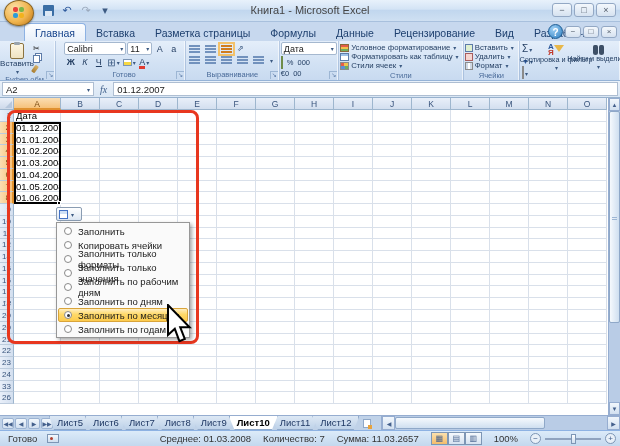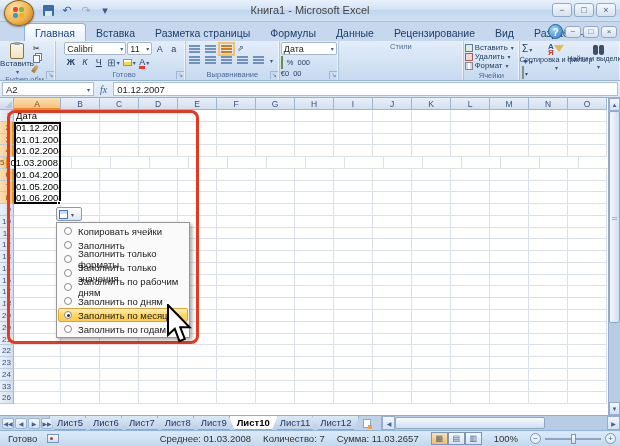--- a/index.html
+++ b/index.html
@@ -351,20 +351,37 @@
       <div class="frow" style="gap:4px;">
         <span class="numbtn">€0</span>
         <span class="numbtn">00</span>
       </div>
     </div>
     <div class="rgroup-label">Число</div>
     <span class="dlg">↘</span>
   </div>
 
   <div class="rgroup g-styles">
+    <div class="rgroup-body">
+      <div class="stylerow">
+        <span class="cf-ico"></span>
+        <span>Условное форматирование</span>
+        <span class="caret">▾</span>
+      </div>
+      <div class="stylerow">
+        <span class="tbl-ico"></span>
+        <span>Форматировать как таблицу</span>
+        <span class="caret">▾</span>
+      </div>
+      <div class="stylerow">
+        <span class="cellstyles-ico"></span>
+        <span>Стили ячеек</span>
+        <span class="caret">▾</span>
+      </div>
+    </div>
     <div class="rgroup-label">Стили</div>
   </div>
 
   <div class="rgroup g-cells">
     <div class="rgroup-body">
       <div class="stylerow">
         <span class="ins-ico"></span>
         <span>Вставить</span>
         <span class="caret">▾</span>
       </div>
@@ -507,21 +524,21 @@
         <div class="cell" style="width: 39px; flex: 0 0 auto;"></div>
         <div class="cell" style="width: 39px; flex: 0 0 auto;"></div>
         <div class="cell" style="width: 39px; flex: 0 0 auto;"></div>
         <div class="cell" style="width: 39px; flex: 0 0 auto;"></div>
         <div class="cell" style="width: 39px; flex: 0 0 auto;"></div>
         <div class="cell" style="width: 39px; flex: 0 0 auto;"></div>
         <div class="cell" style="width: 39px; flex: 0 0 auto;"></div>
       </div>
       <div class="grow" style="height: 11.77px;">
         <div class="rowh sel">5</div>
-        <div class="cell" style="width: 64px; flex: 0 0 auto;">01.03.2008</div>
+        <div class="cell" style="width: 47px; flex: 0 0 auto;">01.03.2008</div>
         <div class="cell" style="width: 39px; flex: 0 0 auto;"></div>
         <div class="cell" style="width: 39px; flex: 0 0 auto;"></div>
         <div class="cell" style="width: 39px; flex: 0 0 auto;"></div>
         <div class="cell" style="width: 39px; flex: 0 0 auto;"></div>
         <div class="cell" style="width: 39px; flex: 0 0 auto;"></div>
         <div class="cell" style="width: 39px; flex: 0 0 auto;"></div>
         <div class="cell" style="width: 39px; flex: 0 0 auto;"></div>
         <div class="cell" style="width: 39px; flex: 0 0 auto;"></div>
         <div class="cell" style="width: 39px; flex: 0 0 auto;"></div>
         <div class="cell" style="width: 39px; flex: 0 0 auto;"></div>
@@ -650,57 +667,57 @@
         <div class="cell" style="width: 39px; flex: 0 0 auto;"></div>
         <div class="cell" style="width: 39px; flex: 0 0 auto;"></div>
         <div class="cell" style="width: 39px; flex: 0 0 auto;"></div>
         <div class="cell" style="width: 39px; flex: 0 0 auto;"></div>
         <div class="cell" style="width: 39px; flex: 0 0 auto;"></div>
         <div class="cell" style="width: 39px; flex: 0 0 auto;"></div>
         <div class="cell" style="width: 39px; flex: 0 0 auto;"></div>
         <div class="cell" style="width: 39px; flex: 0 0 auto;"></div>
       </div>
       <div class="grow" style="height: 11.77px;">
-        <div class="rowh">13</div>
-        <div class="cell" style="width: 47px; flex: 0 0 auto;"></div>
-        <div class="cell" style="width: 39px; flex: 0 0 auto;"></div>
-        <div class="cell" style="width: 39px; flex: 0 0 auto;"></div>
-        <div class="cell" style="width: 39px; flex: 0 0 auto;"></div>
-        <div class="cell" style="width: 39px; flex: 0 0 auto;"></div>
-        <div class="cell" style="width: 39px; flex: 0 0 auto;"></div>
-        <div class="cell" style="width: 39px; flex: 0 0 auto;"></div>
-        <div class="cell" style="width: 39px; flex: 0 0 auto;"></div>
-        <div class="cell" style="width: 39px; flex: 0 0 auto;"></div>
-        <div class="cell" style="width: 39px; flex: 0 0 auto;"></div>
-        <div class="cell" style="width: 39px; flex: 0 0 auto;"></div>
-        <div class="cell" style="width: 39px; flex: 0 0 auto;"></div>
-        <div class="cell" style="width: 39px; flex: 0 0 auto;"></div>
-        <div class="cell" style="width: 39px; flex: 0 0 auto;"></div>
-        <div class="cell" style="width: 39px; flex: 0 0 auto;"></div>
-      </div>
-      <div class="grow" style="height: 11.77px;">
         <div class="rowh">14</div>
         <div class="cell" style="width: 47px; flex: 0 0 auto;"></div>
         <div class="cell" style="width: 39px; flex: 0 0 auto;"></div>
         <div class="cell" style="width: 39px; flex: 0 0 auto;"></div>
         <div class="cell" style="width: 39px; flex: 0 0 auto;"></div>
         <div class="cell" style="width: 39px; flex: 0 0 auto;"></div>
         <div class="cell" style="width: 39px; flex: 0 0 auto;"></div>
         <div class="cell" style="width: 39px; flex: 0 0 auto;"></div>
         <div class="cell" style="width: 39px; flex: 0 0 auto;"></div>
         <div class="cell" style="width: 39px; flex: 0 0 auto;"></div>
         <div class="cell" style="width: 39px; flex: 0 0 auto;"></div>
         <div class="cell" style="width: 39px; flex: 0 0 auto;"></div>
         <div class="cell" style="width: 39px; flex: 0 0 auto;"></div>
         <div class="cell" style="width: 39px; flex: 0 0 auto;"></div>
         <div class="cell" style="width: 39px; flex: 0 0 auto;"></div>
         <div class="cell" style="width: 39px; flex: 0 0 auto;"></div>
       </div>
       <div class="grow" style="height: 11.77px;">
         <div class="rowh">15</div>
+        <div class="cell" style="width: 47px; flex: 0 0 auto;"></div>
+        <div class="cell" style="width: 39px; flex: 0 0 auto;"></div>
+        <div class="cell" style="width: 39px; flex: 0 0 auto;"></div>
+        <div class="cell" style="width: 39px; flex: 0 0 auto;"></div>
+        <div class="cell" style="width: 39px; flex: 0 0 auto;"></div>
+        <div class="cell" style="width: 39px; flex: 0 0 auto;"></div>
+        <div class="cell" style="width: 39px; flex: 0 0 auto;"></div>
+        <div class="cell" style="width: 39px; flex: 0 0 auto;"></div>
+        <div class="cell" style="width: 39px; flex: 0 0 auto;"></div>
+        <div class="cell" style="width: 39px; flex: 0 0 auto;"></div>
+        <div class="cell" style="width: 39px; flex: 0 0 auto;"></div>
+        <div class="cell" style="width: 39px; flex: 0 0 auto;"></div>
+        <div class="cell" style="width: 39px; flex: 0 0 auto;"></div>
+        <div class="cell" style="width: 39px; flex: 0 0 auto;"></div>
+        <div class="cell" style="width: 39px; flex: 0 0 auto;"></div>
+      </div>
+      <div class="grow" style="height: 11.77px;">
+        <div class="rowh">16</div>
         <div class="cell" style="width: 47px; flex: 0 0 auto;"></div>
         <div class="cell" style="width: 39px; flex: 0 0 auto;"></div>
         <div class="cell" style="width: 39px; flex: 0 0 auto;"></div>
         <div class="cell" style="width: 39px; flex: 0 0 auto;"></div>
         <div class="cell" style="width: 39px; flex: 0 0 auto;"></div>
         <div class="cell" style="width: 39px; flex: 0 0 auto;"></div>
         <div class="cell" style="width: 39px; flex: 0 0 auto;"></div>
         <div class="cell" style="width: 39px; flex: 0 0 auto;"></div>
         <div class="cell" style="width: 39px; flex: 0 0 auto;"></div>
         <div class="cell" style="width: 39px; flex: 0 0 auto;"></div>
@@ -896,25 +913,25 @@
   <div id="fillhandle"></div>
 
   <div id="autofill-btn">
     <span class="afb-ico"></span>
     <span class="caret">▾</span>
   </div>
 
   <div id="ctxmenu">
     <div class="mitem">
         <span class="radio"></span>
-        <span>Копировать ячейки</span>
+        <span>Заполнить</span>
       </div>
     <div class="mitem">
         <span class="radio"></span>
-        <span>Заполнить</span>
+        <span>Копировать ячейки</span>
       </div>
     <div class="mitem">
         <span class="radio"></span>
         <span>Заполнить только форматы</span>
       </div>
     <div class="mitem">
         <span class="radio"></span>
         <span>Заполнить только значения</span>
       </div>
     <div class="mitem">

